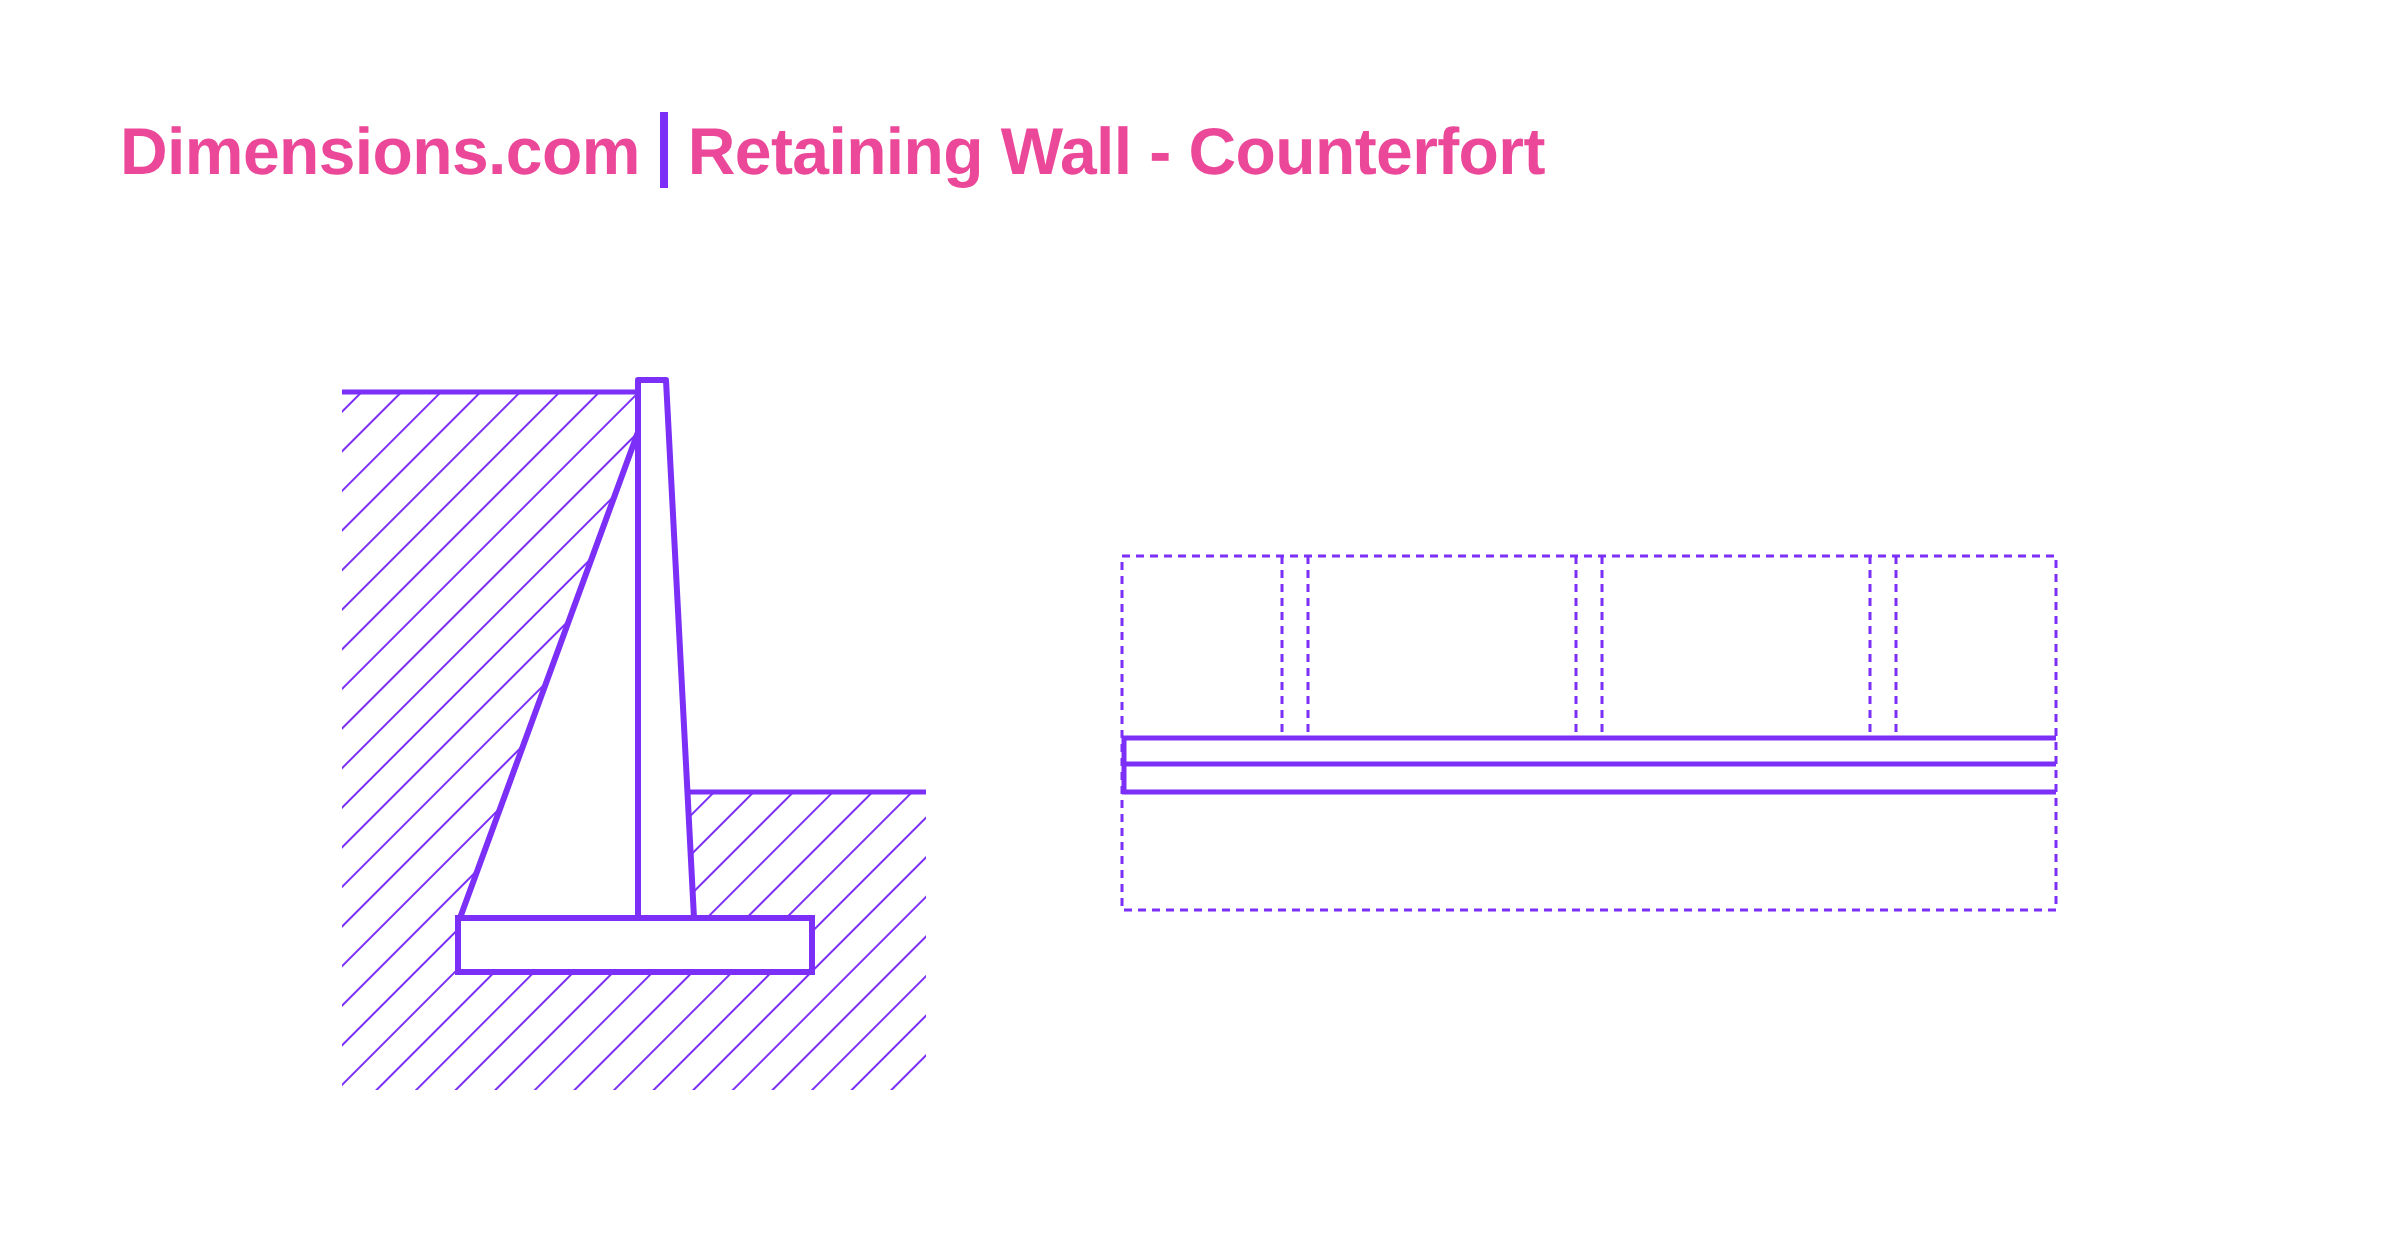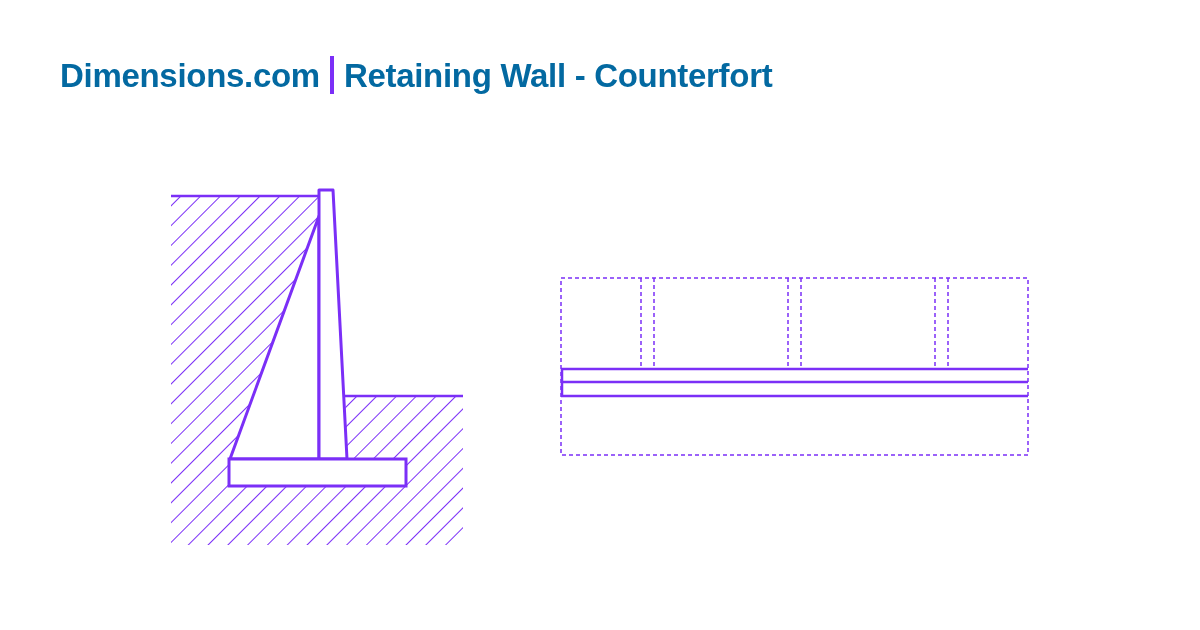--- a/index.html
+++ b/index.html
@@ -1,21 +1,21 @@
 <!DOCTYPE html>
 <html><head>
 <meta charset="utf-8">
 <style>
   html, body { margin: 0; padding: 0; background: #ffffff; }
   body { width: 1200px; height: 630px; position: relative; overflow: hidden; }
   .title {
     position: absolute; left: 60px; top: 56px;
     font-family: "Liberation Sans", sans-serif;
     font-weight: 700; font-size: 33px; letter-spacing: -0.3px;
-    color: #0369a1; white-space: nowrap;
+    color: #ec4899; white-space: nowrap;
   }
   .title .sep { display: inline-block; width: 4px; height: 38px; background: #7b2ff7; vertical-align: -7px; margin: 0 10px 0 10px; }
   svg { position: absolute; left: 0; top: 0; }
 </style>
 </head>
 <body>
 
 <div class="title">
   <span>Dimensions.com</span><span class="sep"></span><span>Retaining Wall - Counterfort</span>
 </div>

